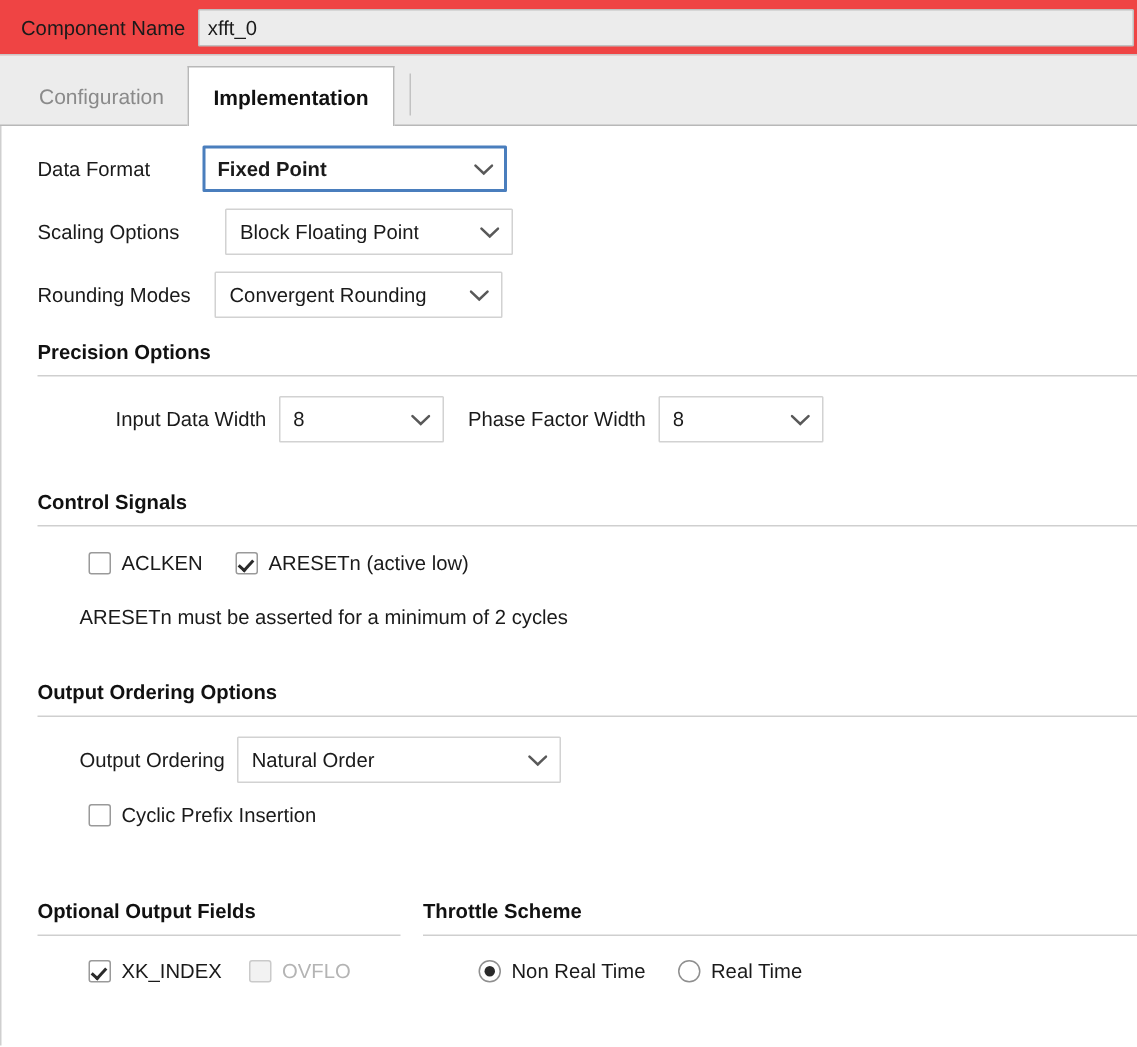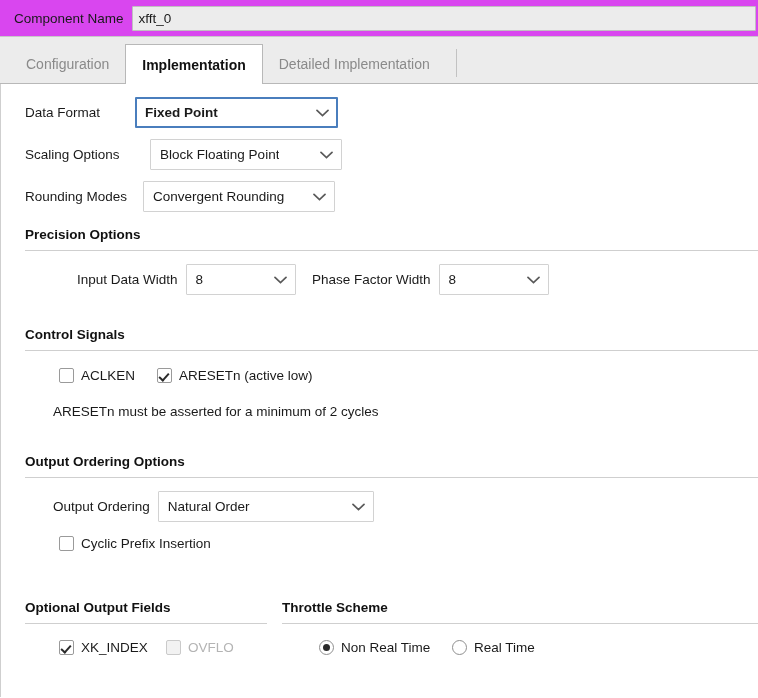--- a/index.html
+++ b/index.html
@@ -13,21 +13,21 @@
     font-family: "Liberation Sans", sans-serif;
     font-size: 13.5px;
     color: #1a1a1a;
     overflow: hidden;
     position: relative;
   }
 
   
   .compname-bar {
     height: 37px;
-    background: #d946ef;
+    background: #ef4444;
     border-bottom: 1px solid #c8c8c8;
     display: flex;
     align-items: center;
     padding-left: 14px;
     box-sizing: border-box;
   }
   .compname-label {
     font-size: 13.5px;
     color: #1a1a1a;
     white-space: nowrap;
@@ -242,23 +242,20 @@
   </div>
 </div>
 
 <div class="tabstrip">
   <div class="tab">
     <span>Configuration</span>
   </div>
   <div class="tab active">
     <span>Implementation</span>
   </div>
-  <div class="tab">
-    <span>Detailed Implementation</span>
-  </div>
   <div class="tab-divider"></div>
 </div>
 
 <div class="panel">
 
   <div class="row" style="left:24px; top:13px; width:317px;">
     <span class="lbl" style="width:110px;">Data Format</span>
     <div class="combo focused" style="width:203px;">
       <span class="cv">Fixed Point</span>
       <span class="chev">

